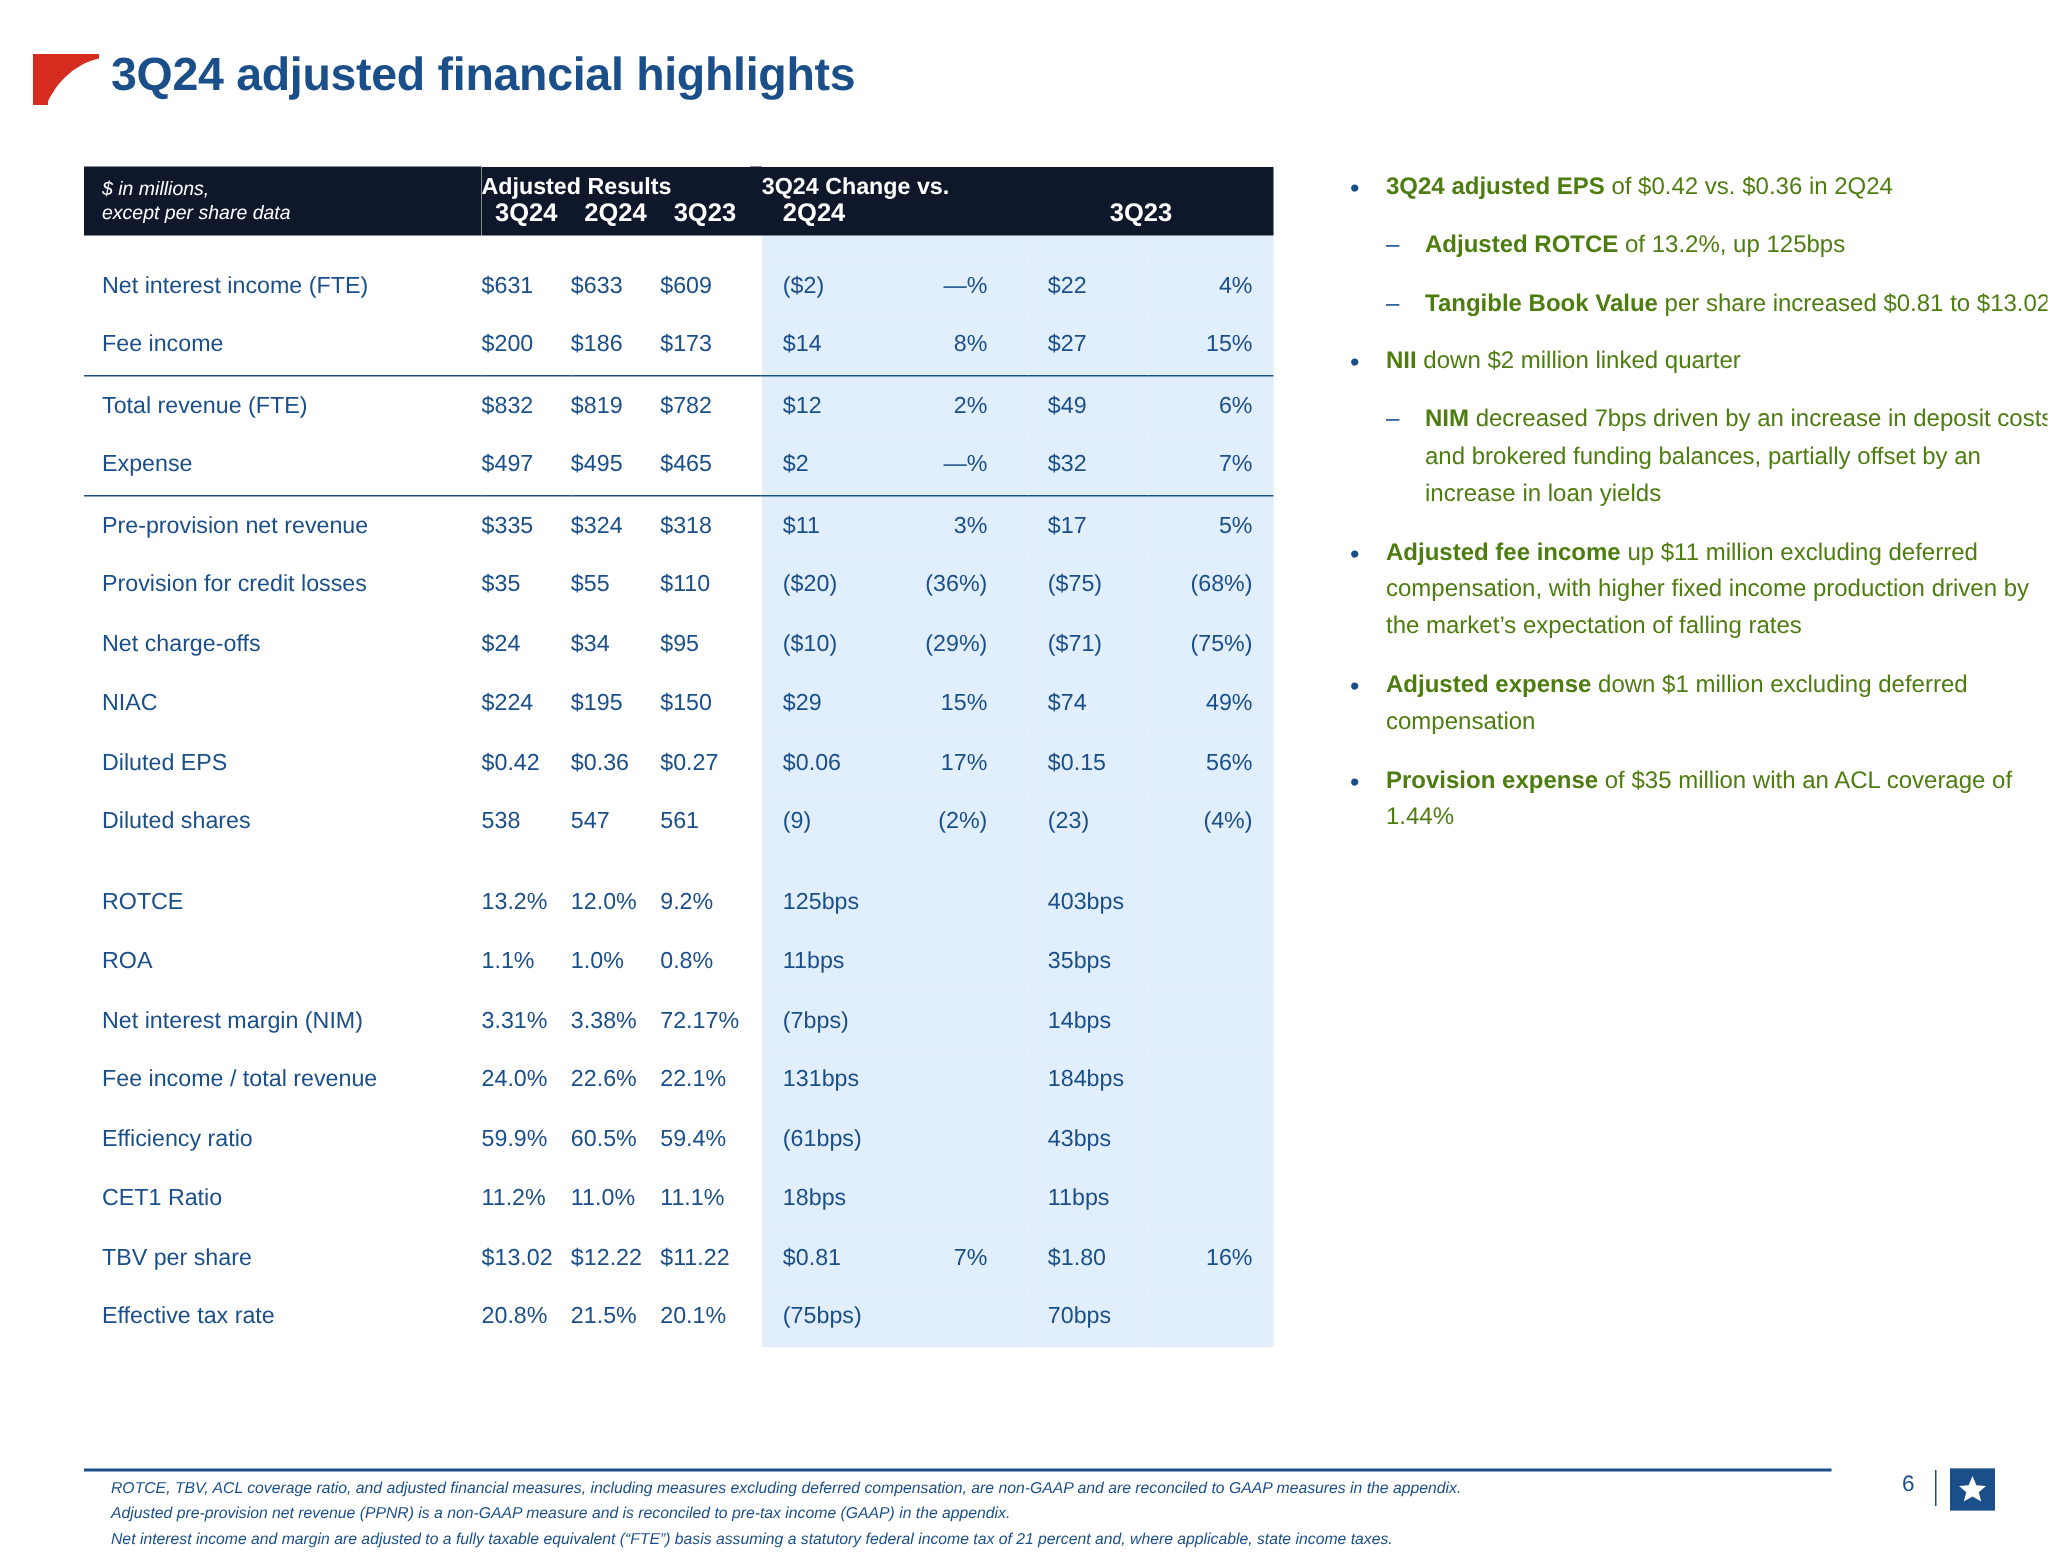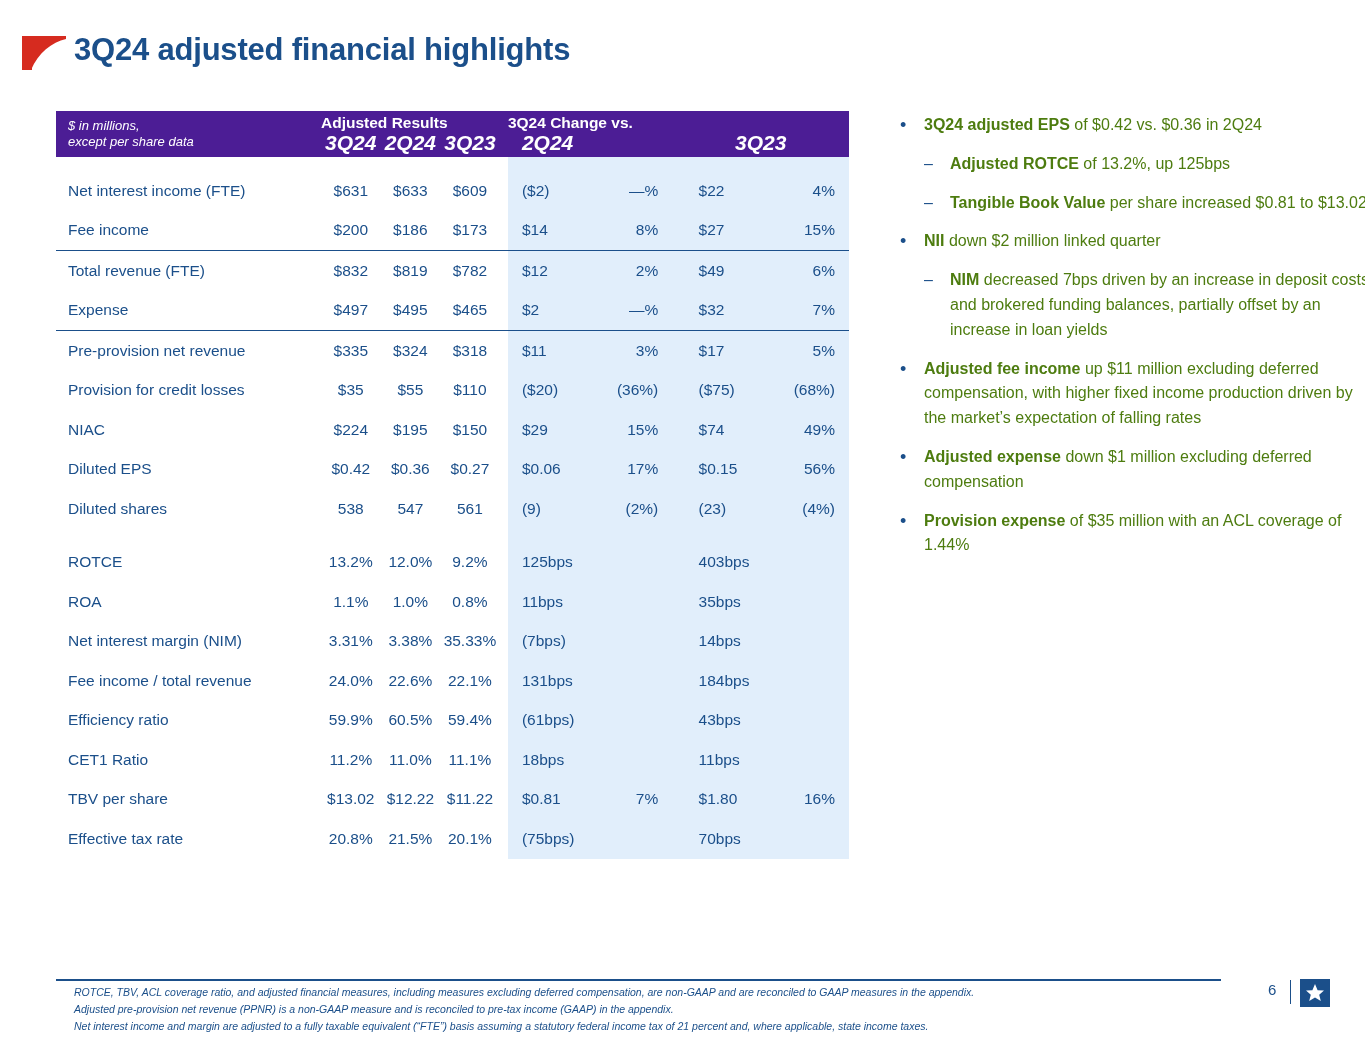--- a/index.html
+++ b/index.html
@@ -50,21 +50,21 @@
     width: 793px;
     font-size: 15.5px;
     color: #1b4f8a;
   }
   table.fin td, table.fin th {
     padding: 0;
     font-weight: normal;
   }
   
   .hdr-band td {
-    background: #4c1d95;
+    background: #0f172a;
     color: #ffffff;
     height: 46px;
     vertical-align: middle;
   }
   .hdr-label {
     text-align: left;
     padding-left: 12px !important;
     font-style: italic;
     font-size: 13px;
     line-height: 1.25;
@@ -74,35 +74,33 @@
   }
   .hdr-two .g {
     display: block;
     font-weight: bold;
     font-size: 15.5px;
     line-height: 1.1;
   }
   .hdr-two .s {
     display: block;
     font-weight: bold;
-    font-size: 21px;
+    font-size: 17px;
     line-height: 1.1;
-    font-style: italic;
   }
   .row td {
     height: 39.5px;
     vertical-align: middle;
   }
   .lbl {
     text-align: left;
     padding-left: 12px !important;
     white-space: nowrap;
   }
   .num {
-    text-align: center;
     white-space: nowrap;
   }
   .chg {
     background: #e1eefb;
   }
   .chg-val {
     text-align: left;
     padding-left: 14px !important;
     white-space: nowrap;
   }
@@ -339,20 +337,32 @@
             <td class="num">$55</td>
             <td class="num">$110</td>
             <td></td>
             <td class="chg chg-val">($20)</td>
             <td class="chg chg-pct">(36%)</td>
             <td class="chg"></td>
             <td class="chg chg-val">($75)</td>
             <td class="chg chg-pct">(68%)</td>
           </tr>
           <tr class="row">
+            <td class="lbl">Net charge-offs</td>
+            <td class="num">$24</td>
+            <td class="num">$34</td>
+            <td class="num">$95</td>
+            <td></td>
+            <td class="chg chg-val">($10)</td>
+            <td class="chg chg-pct">(29%)</td>
+            <td class="chg"></td>
+            <td class="chg chg-val">($71)</td>
+            <td class="chg chg-pct">(75%)</td>
+          </tr>
+          <tr class="row">
             <td class="lbl">NIAC</td>
             <td class="num">$224</td>
             <td class="num">$195</td>
             <td class="num">$150</td>
             <td></td>
             <td class="chg chg-val">$29</td>
             <td class="chg chg-pct">15%</td>
             <td class="chg"></td>
             <td class="chg chg-val">$74</td>
             <td class="chg chg-pct">49%</td>
@@ -414,21 +424,21 @@
             <td class="chg chg-val">11bps</td>
             <td class="chg chg-pct"></td>
             <td class="chg"></td>
             <td class="chg chg-val">35bps</td>
             <td class="chg chg-pct"></td>
           </tr>
           <tr class="row">
             <td class="lbl">Net interest margin (NIM)</td>
             <td class="num">3.31%</td>
             <td class="num">3.38%</td>
-            <td class="num">35.33%</td>
+            <td class="num">72.17%</td>
             <td></td>
             <td class="chg chg-val">(7bps)</td>
             <td class="chg chg-pct"></td>
             <td class="chg"></td>
             <td class="chg chg-val">14bps</td>
             <td class="chg chg-pct"></td>
           </tr>
           <tr class="row">
             <td class="lbl">Fee income / total revenue</td>
             <td class="num">24.0%</td>

